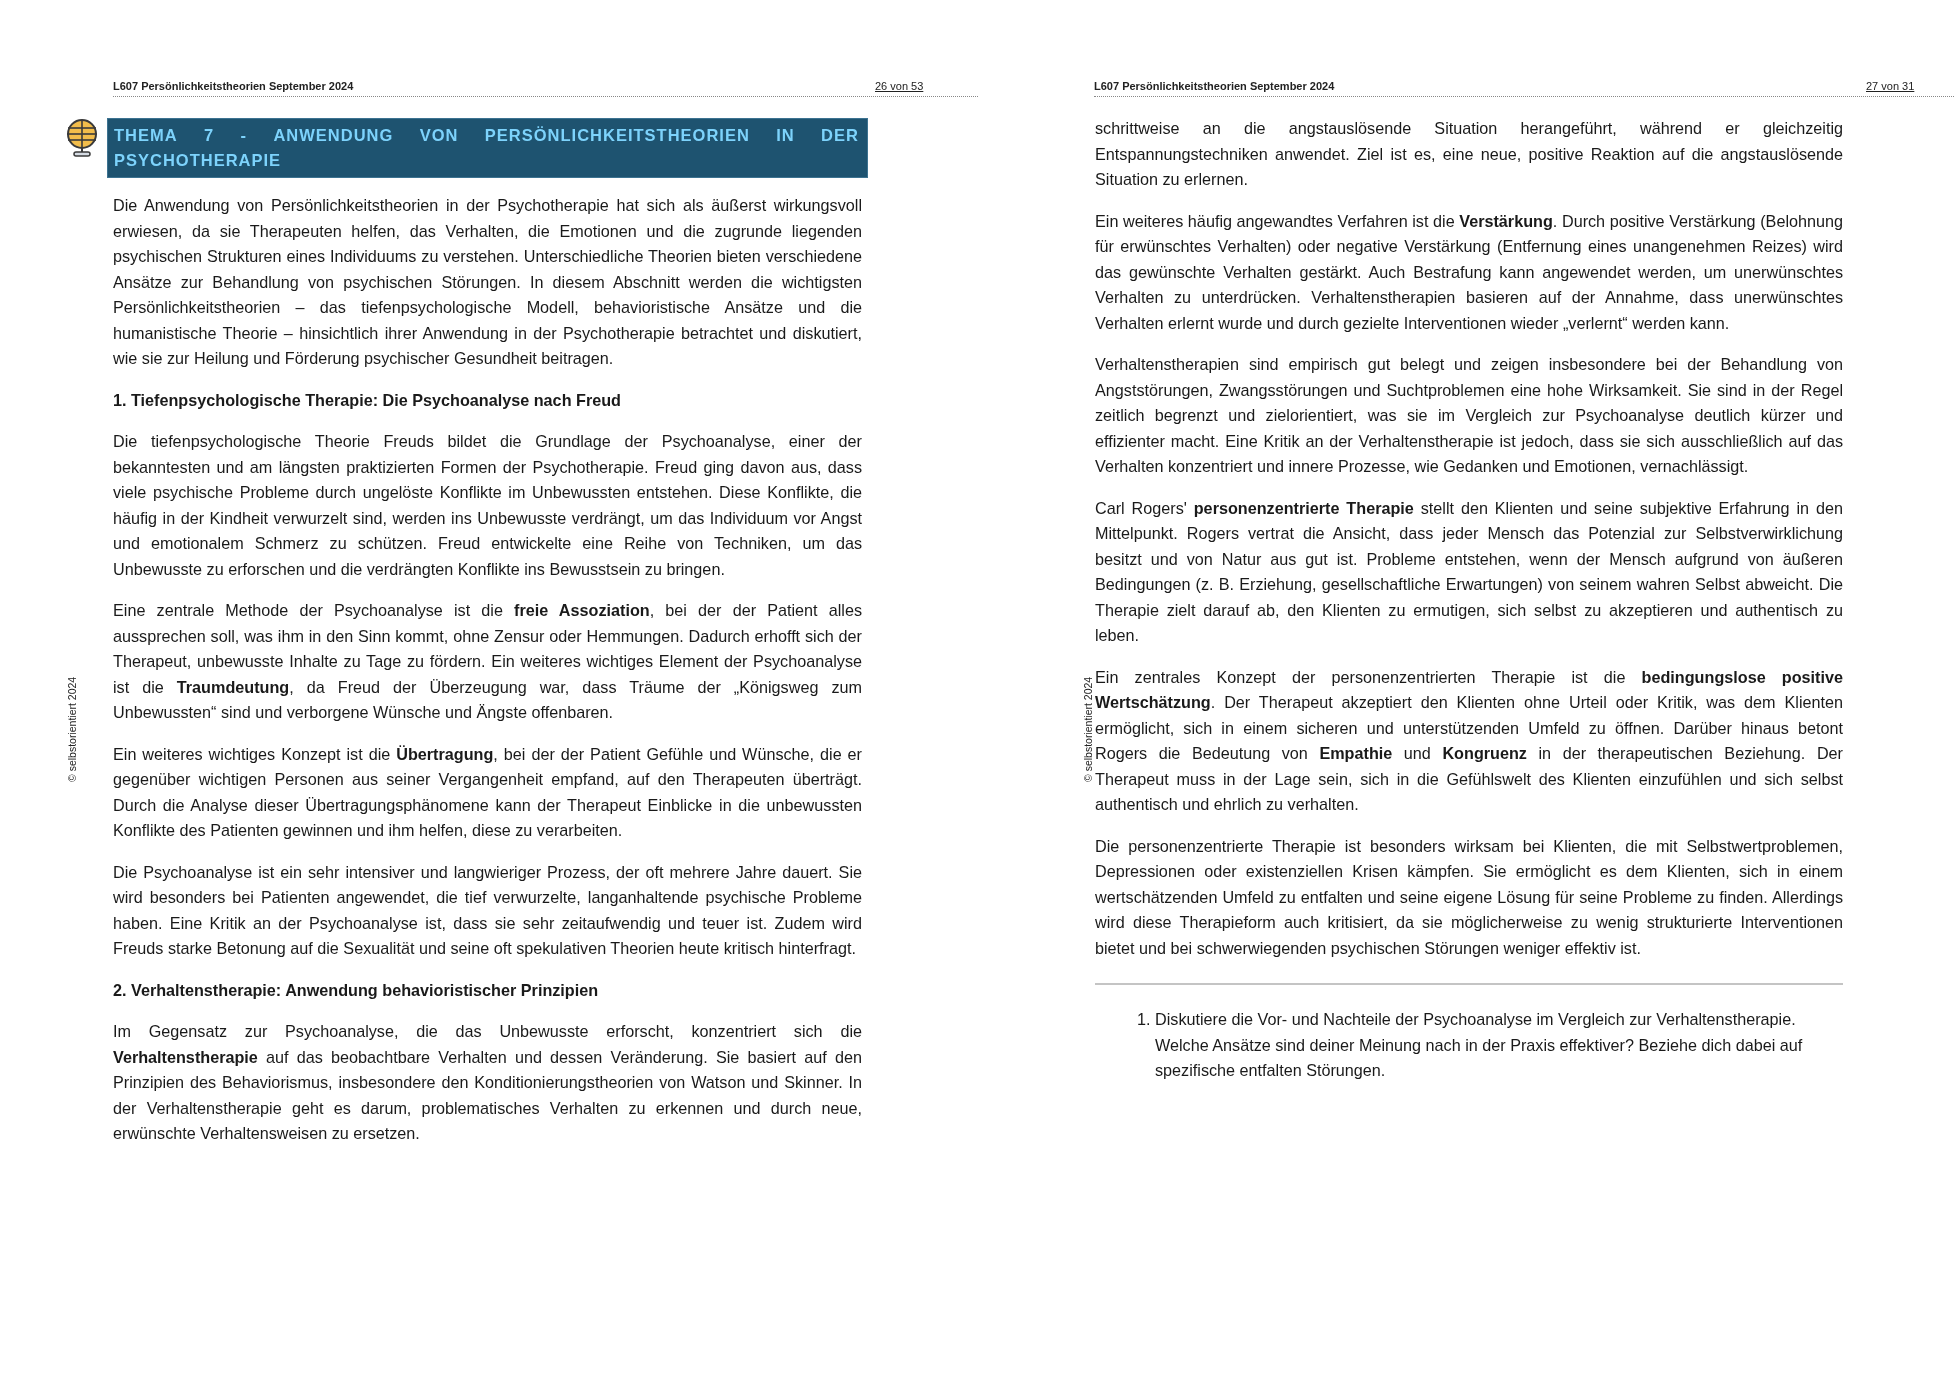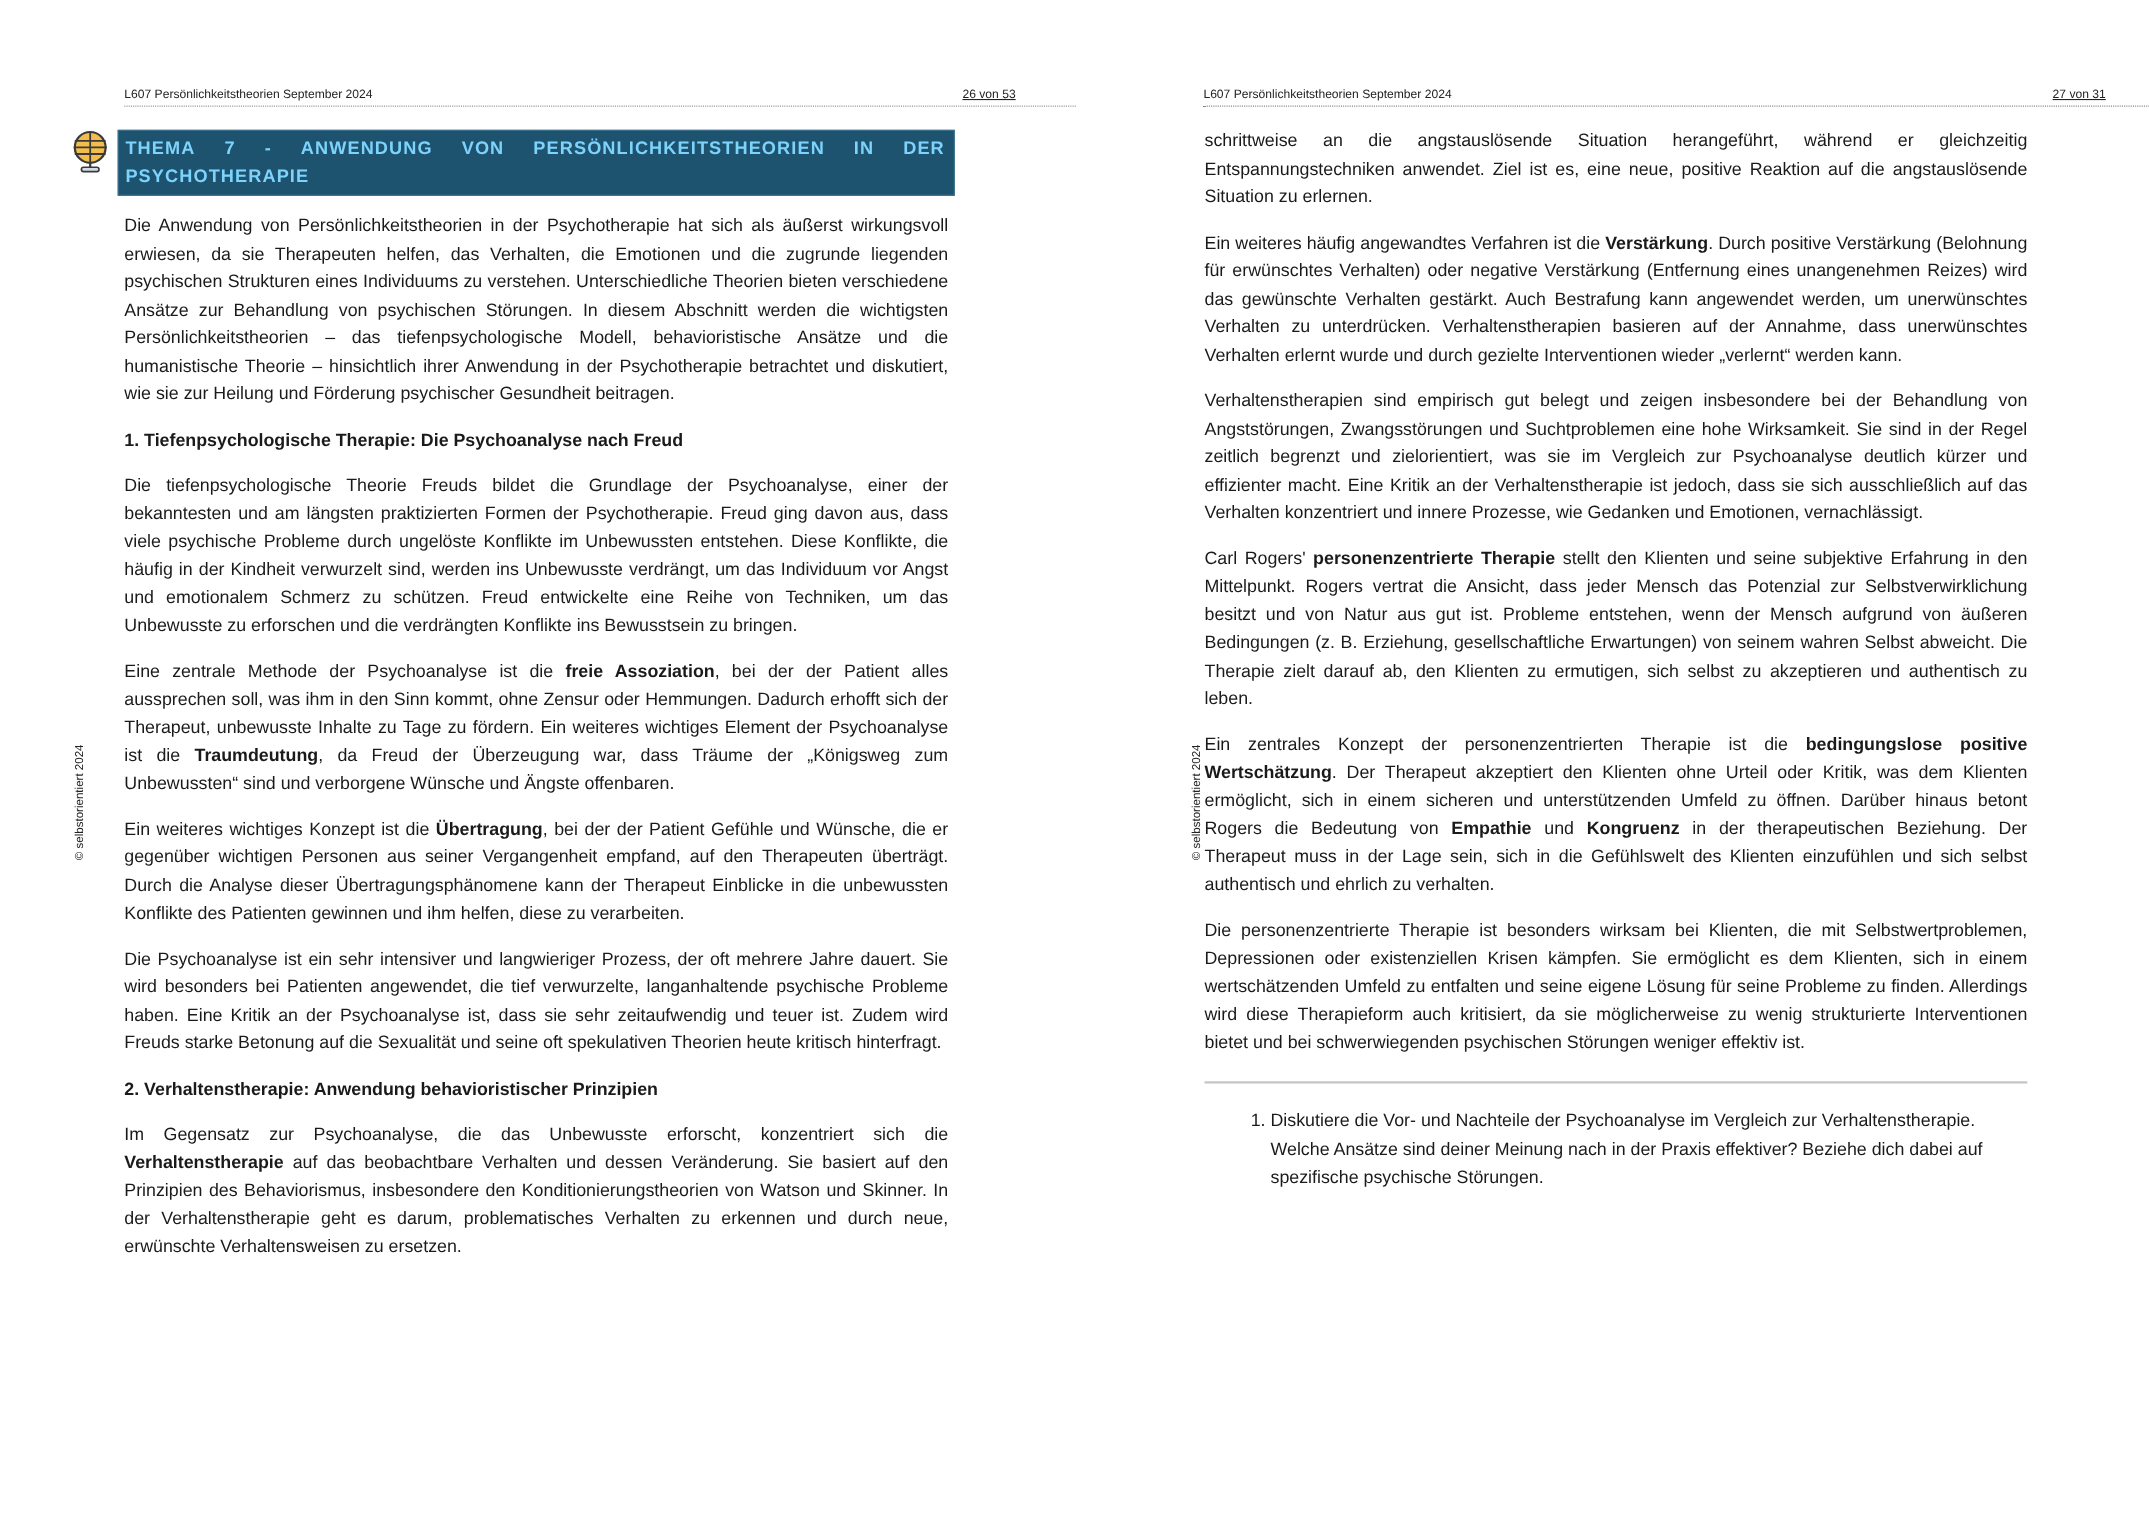--- a/index.html
+++ b/index.html
@@ -5,21 +5,21 @@
   html, body { margin:0; padding:0; background:#ffffff; }
   body { width:1954px; height:1385px; position:relative; overflow:hidden;
          font-family:"Liberation Sans", sans-serif; color:#1a1a1a; }
   .page { position:absolute; top:0; height:1385px; }
   #page-left { left:0; width:978px; }
   #page-right { left:1040px; width:914px; }
   .hdr { position:absolute; top:78px; height:18px; border-bottom:1px dotted #888;
          font-size:11px; color:#222; }
   #page-left .hdr { left:113px; width:865px; }
   #page-right .hdr { left:54px; width:860px; }
-  .hdr .title { position:absolute; left:0; top:2px; }
+  .hdr .title { position:absolute; left:0; top:2px;font-weight:bold; }
   .hdr .pnum { position:absolute; top:2px;text-decoration:underline; }
   #page-left .hdr .pnum { left:762px; }
   #page-right .hdr .pnum { left:772px; }
   .copyright { position:absolute; font-size:10.5px; color:#222; white-space:nowrap;
                transform:rotate(-90deg); transform-origin:left top; }
   #page-left .copyright { left:66px; top:782px; }
   #page-right .copyright { left:42px; top:782px; }
   .banner { position:absolute; left:107px; top:118px; width:761px; height:60px;
             background:#1e5370; border:1px solid #3d7391; box-sizing:border-box;
             color:#7dd3fc; font-weight:bold; font-size:16.5px; letter-spacing:1px;
@@ -94,16 +94,16 @@
 
   <div class="body">
     <p>schrittweise an die angstauslösende Situation herangeführt, während er gleichzeitig Entspannungstechniken anwendet. Ziel ist es, eine neue, positive Reaktion auf die angstauslösende Situation zu erlernen.</p>
     <p><span>Ein weiteres häufig angewandtes Verfahren ist die </span><b>Verstärkung</b><span>. Durch positive Verstärkung (Belohnung für erwünschtes Verhalten) oder negative Verstärkung (Entfernung eines unangenehmen Reizes) wird das gewünschte Verhalten gestärkt. Auch Bestrafung kann angewendet werden, um unerwünschtes Verhalten zu unterdrücken. Verhaltenstherapien basieren auf der Annahme, dass unerwünschtes Verhalten erlernt wurde und durch gezielte Interventionen wieder „verlernt“ werden kann.</span></p>
     <p>Verhaltenstherapien sind empirisch gut belegt und zeigen insbesondere bei der Behandlung von Angststörungen, Zwangsstörungen und Suchtproblemen eine hohe Wirksamkeit. Sie sind in der Regel zeitlich begrenzt und zielorientiert, was sie im Vergleich zur Psychoanalyse deutlich kürzer und effizienter macht. Eine Kritik an der Verhaltenstherapie ist jedoch, dass sie sich ausschließlich auf das Verhalten konzentriert und innere Prozesse, wie Gedanken und Emotionen, vernachlässigt.</p>
     <p><span>Carl Rogers' </span><b>personenzentrierte Therapie</b><span> stellt den Klienten und seine subjektive Erfahrung in den Mittelpunkt. Rogers vertrat die Ansicht, dass jeder Mensch das Potenzial zur Selbstverwirklichung besitzt und von Natur aus gut ist. Probleme entstehen, wenn der Mensch aufgrund von äußeren Bedingungen (z. B. Erziehung, gesellschaftliche Erwartungen) von seinem wahren Selbst abweicht. Die Therapie zielt darauf ab, den Klienten zu ermutigen, sich selbst zu akzeptieren und authentisch zu leben.</span></p>
     <p><span>Ein zentrales Konzept der personenzentrierten Therapie ist die </span><b>bedingungslose positive Wertschätzung</b><span>. Der Therapeut akzeptiert den Klienten ohne Urteil oder Kritik, was dem Klienten ermöglicht, sich in einem sicheren und unterstützenden Umfeld zu öffnen. Darüber hinaus betont Rogers die Bedeutung von </span><b>Empathie</b><span> und </span><b>Kongruenz</b><span> in der therapeutischen Beziehung. Der Therapeut muss in der Lage sein, sich in die Gefühlswelt des Klienten einzufühlen und sich selbst authentisch und ehrlich zu verhalten.</span></p>
     <p>Die personenzentrierte Therapie ist besonders wirksam bei Klienten, die mit Selbstwertproblemen, Depressionen oder existenziellen Krisen kämpfen. Sie ermöglicht es dem Klienten, sich in einem wertschätzenden Umfeld zu entfalten und seine eigene Lösung für seine Probleme zu finden. Allerdings wird diese Therapieform auch kritisiert, da sie möglicherweise zu wenig strukturierte Interventionen bietet und bei schwerwiegenden psychischen Störungen weniger effektiv ist.</p>
     <hr class="sep">
     <ol class="tasks">
-      <li>Diskutiere die Vor- und Nachteile der Psychoanalyse im Vergleich zur Verhaltenstherapie. Welche Ansätze sind deiner Meinung nach in der Praxis effektiver? Beziehe dich dabei auf spezifische psychische Störungen.</li>
+      <li>Diskutiere die Vor- und Nachteile der Psychoanalyse im Vergleich zur Verhaltenstherapie. Welche Ansätze sind deiner Meinung nach in der Praxis effektiver? Beziehe dich dabei auf spezifische entfalten Störungen.</li>
     </ol>
   </div>
 </div>
 
 </body></html>

